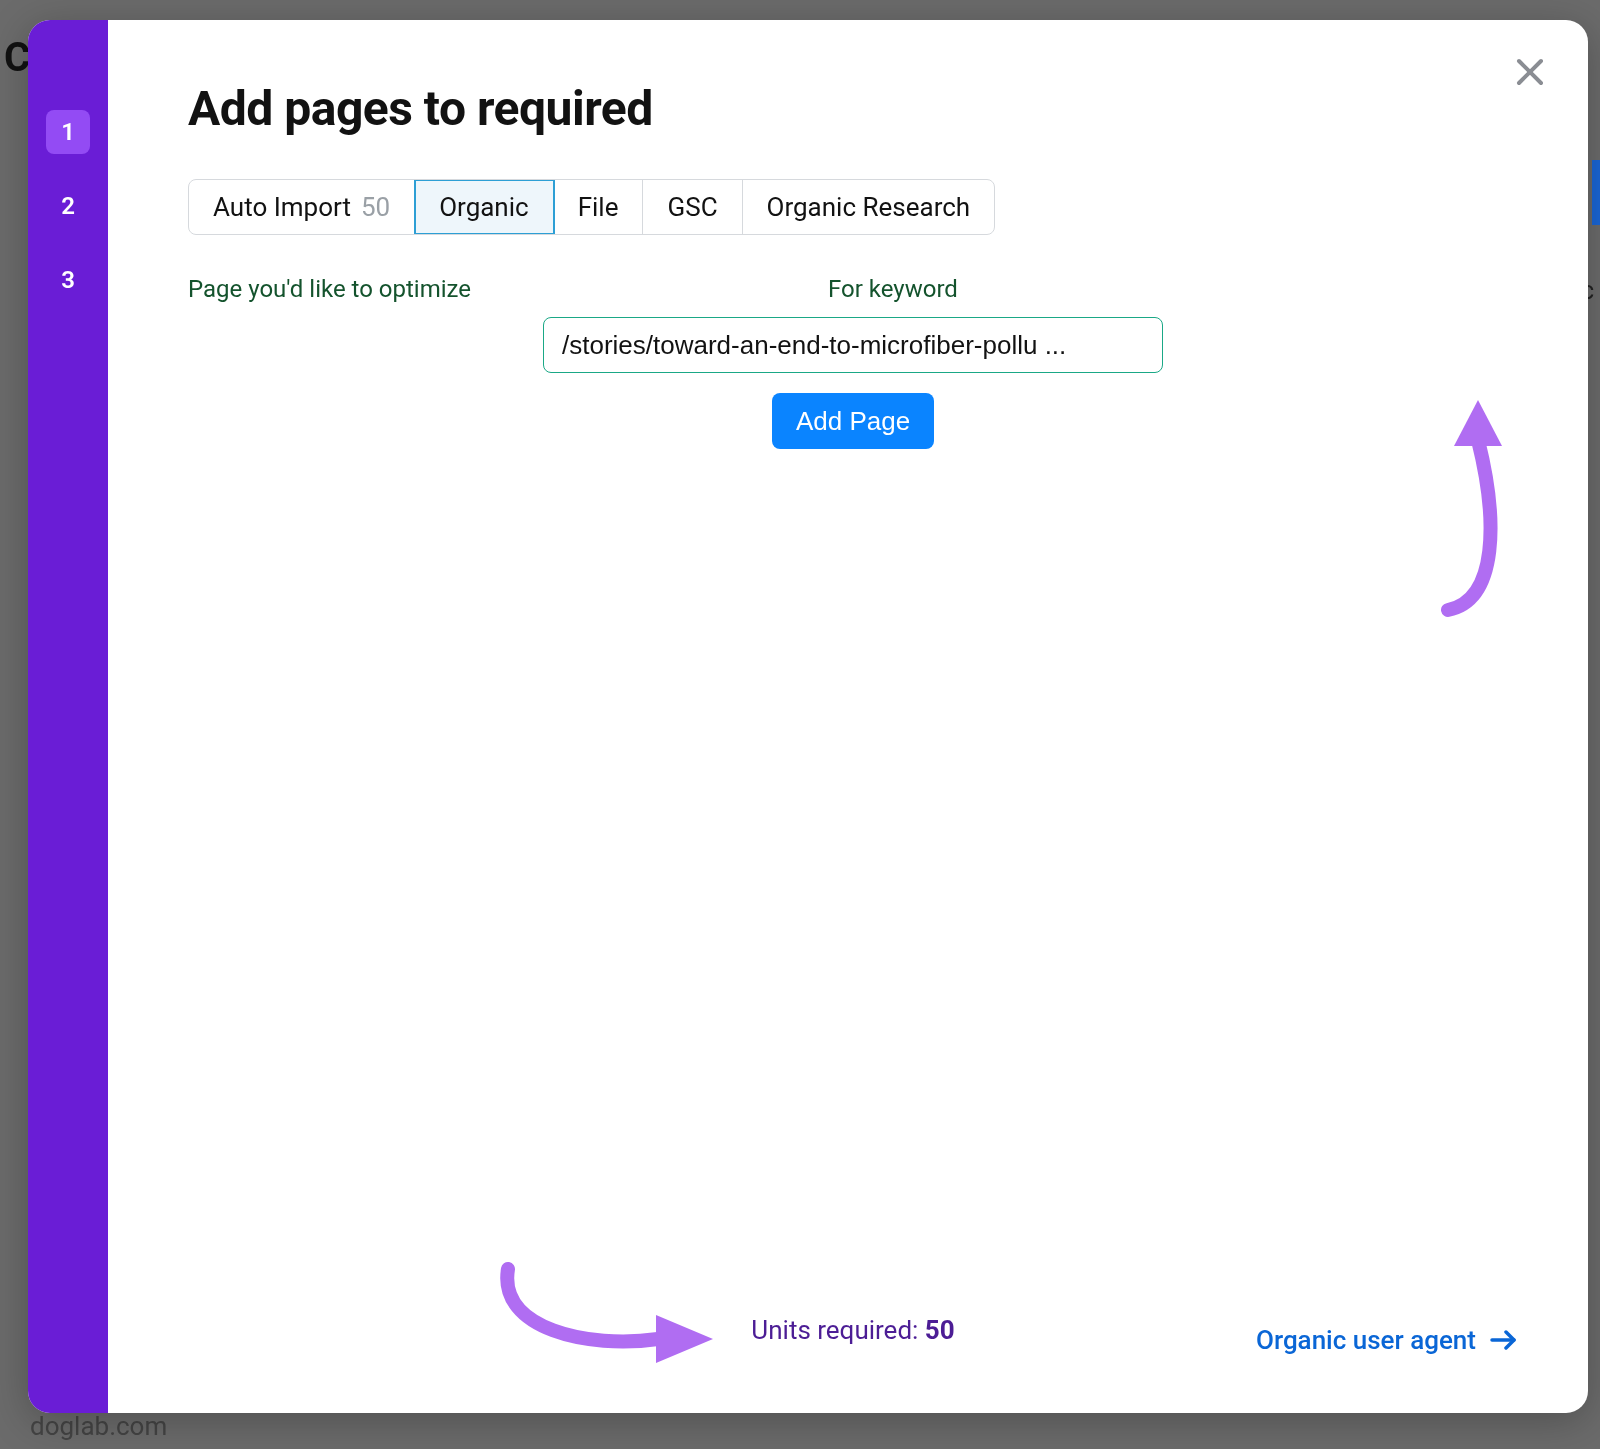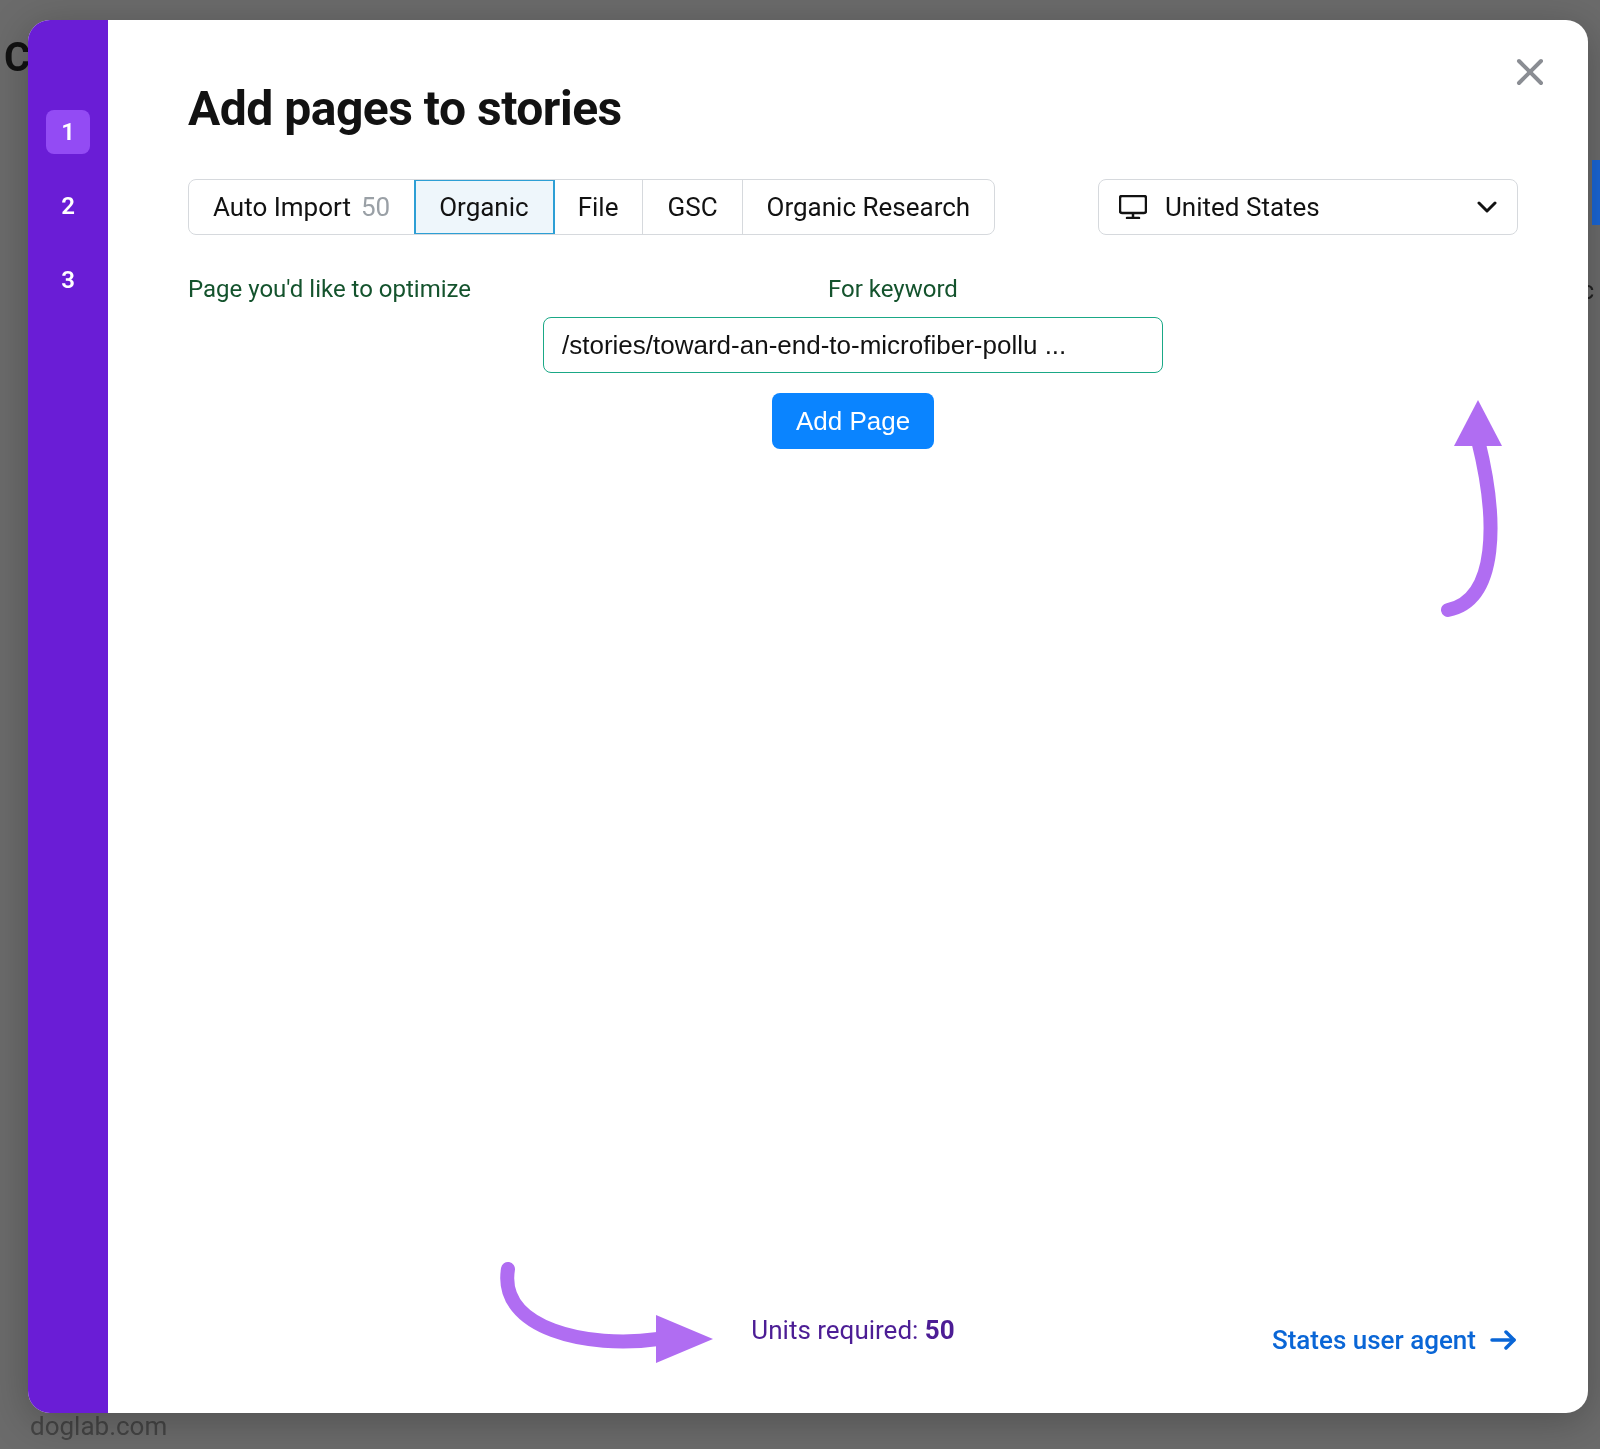--- a/index.html
+++ b/index.html
@@ -156,21 +156,21 @@
 
   <div class="modal-body">
 
     <div class="close-btn">
       <svg width="30" height="30" viewBox="0 0 30 30">
         <line x1="4" y1="4" x2="26" y2="26" stroke="#8a8d93" stroke-width="4" stroke-linecap="round"></line>
         <line x1="26" y1="4" x2="4" y2="26" stroke="#8a8d93" stroke-width="4" stroke-linecap="round"></line>
       </svg>
     </div>
 
-    <h1 class="title">Add pages to stories</h1>
+    <h1 class="title">Add pages to required</h1>
 
     <div class="top-row">
       <div class="seg">
         <div class="seg-item">
           <span>Auto Import</span>
           <span class="count">50</span>
         </div>
         <div class="seg-item selected">
           <span>Organic</span>
         </div>
@@ -178,31 +178,20 @@
           <span>File</span>
         </div>
         <div class="seg-item">
           <span>GSC</span>
         </div>
         <div class="seg-item">
           <span>Organic Research</span>
         </div>
       </div>
 
-      <div class="country-select">
-        <svg width="28" height="24" viewBox="0 0 28 24">
-          <rect x="1" y="1" width="26" height="17" rx="2" fill="none" stroke="#121212" stroke-width="2.5"></rect>
-          <line x1="8" y1="23" x2="20" y2="23" stroke="#121212" stroke-width="2.5" stroke-linecap="round"></line>
-          <line x1="14" y1="18" x2="14" y2="23" stroke="#121212" stroke-width="2.5"></line>
-        </svg>
-        <span>United States</span>
-        <svg class="chev" width="20" height="12" viewBox="0 0 20 12">
-          <polyline points="2,2 10,10 18,2" fill="none" stroke="#121212" stroke-width="3" stroke-linecap="round" stroke-linejoin="round"></polyline>
-        </svg>
-      </div>
     </div>
 
     <div class="labels-row">
       <div class="lab1">Page you'd like to optimize</div>
       <div class="lab2">For keyword</div>
     </div>
 
     <div class="inputs-row">
       <div class="inp page">
         <input type="text" value="/stories/toward-an-end-to-microfiber-pollu ..." style="">
@@ -223,21 +212,21 @@
       </div>
 
       <div class="anno" style="left:300px; bottom:0;">
         <svg width="230" height="110" viewBox="0 0 230 110">
           <path d="M20,10 C10,70 100,90 170,80" fill="none" stroke="#b06df2" stroke-width="14" stroke-linecap="round"></path>
           <polygon points="225,80 168,56 168,104" fill="#b06df2"></polygon>
         </svg>
       </div>
 
       <div class="crawler-link">
-        <span>States user agent</span>
+        <span>Organic user agent</span>
         <svg width="28" height="20" viewBox="0 0 28 20">
           <line x1="2" y1="10" x2="24" y2="10" stroke="#0a66d6" stroke-width="3.5" stroke-linecap="round"></line>
           <polyline points="16,2 24,10 16,18" fill="none" stroke="#0a66d6" stroke-width="3.5" stroke-linecap="round" stroke-linejoin="round"></polyline>
         </svg>
       </div>
     </div>
 
   </div>
 </div>
 

